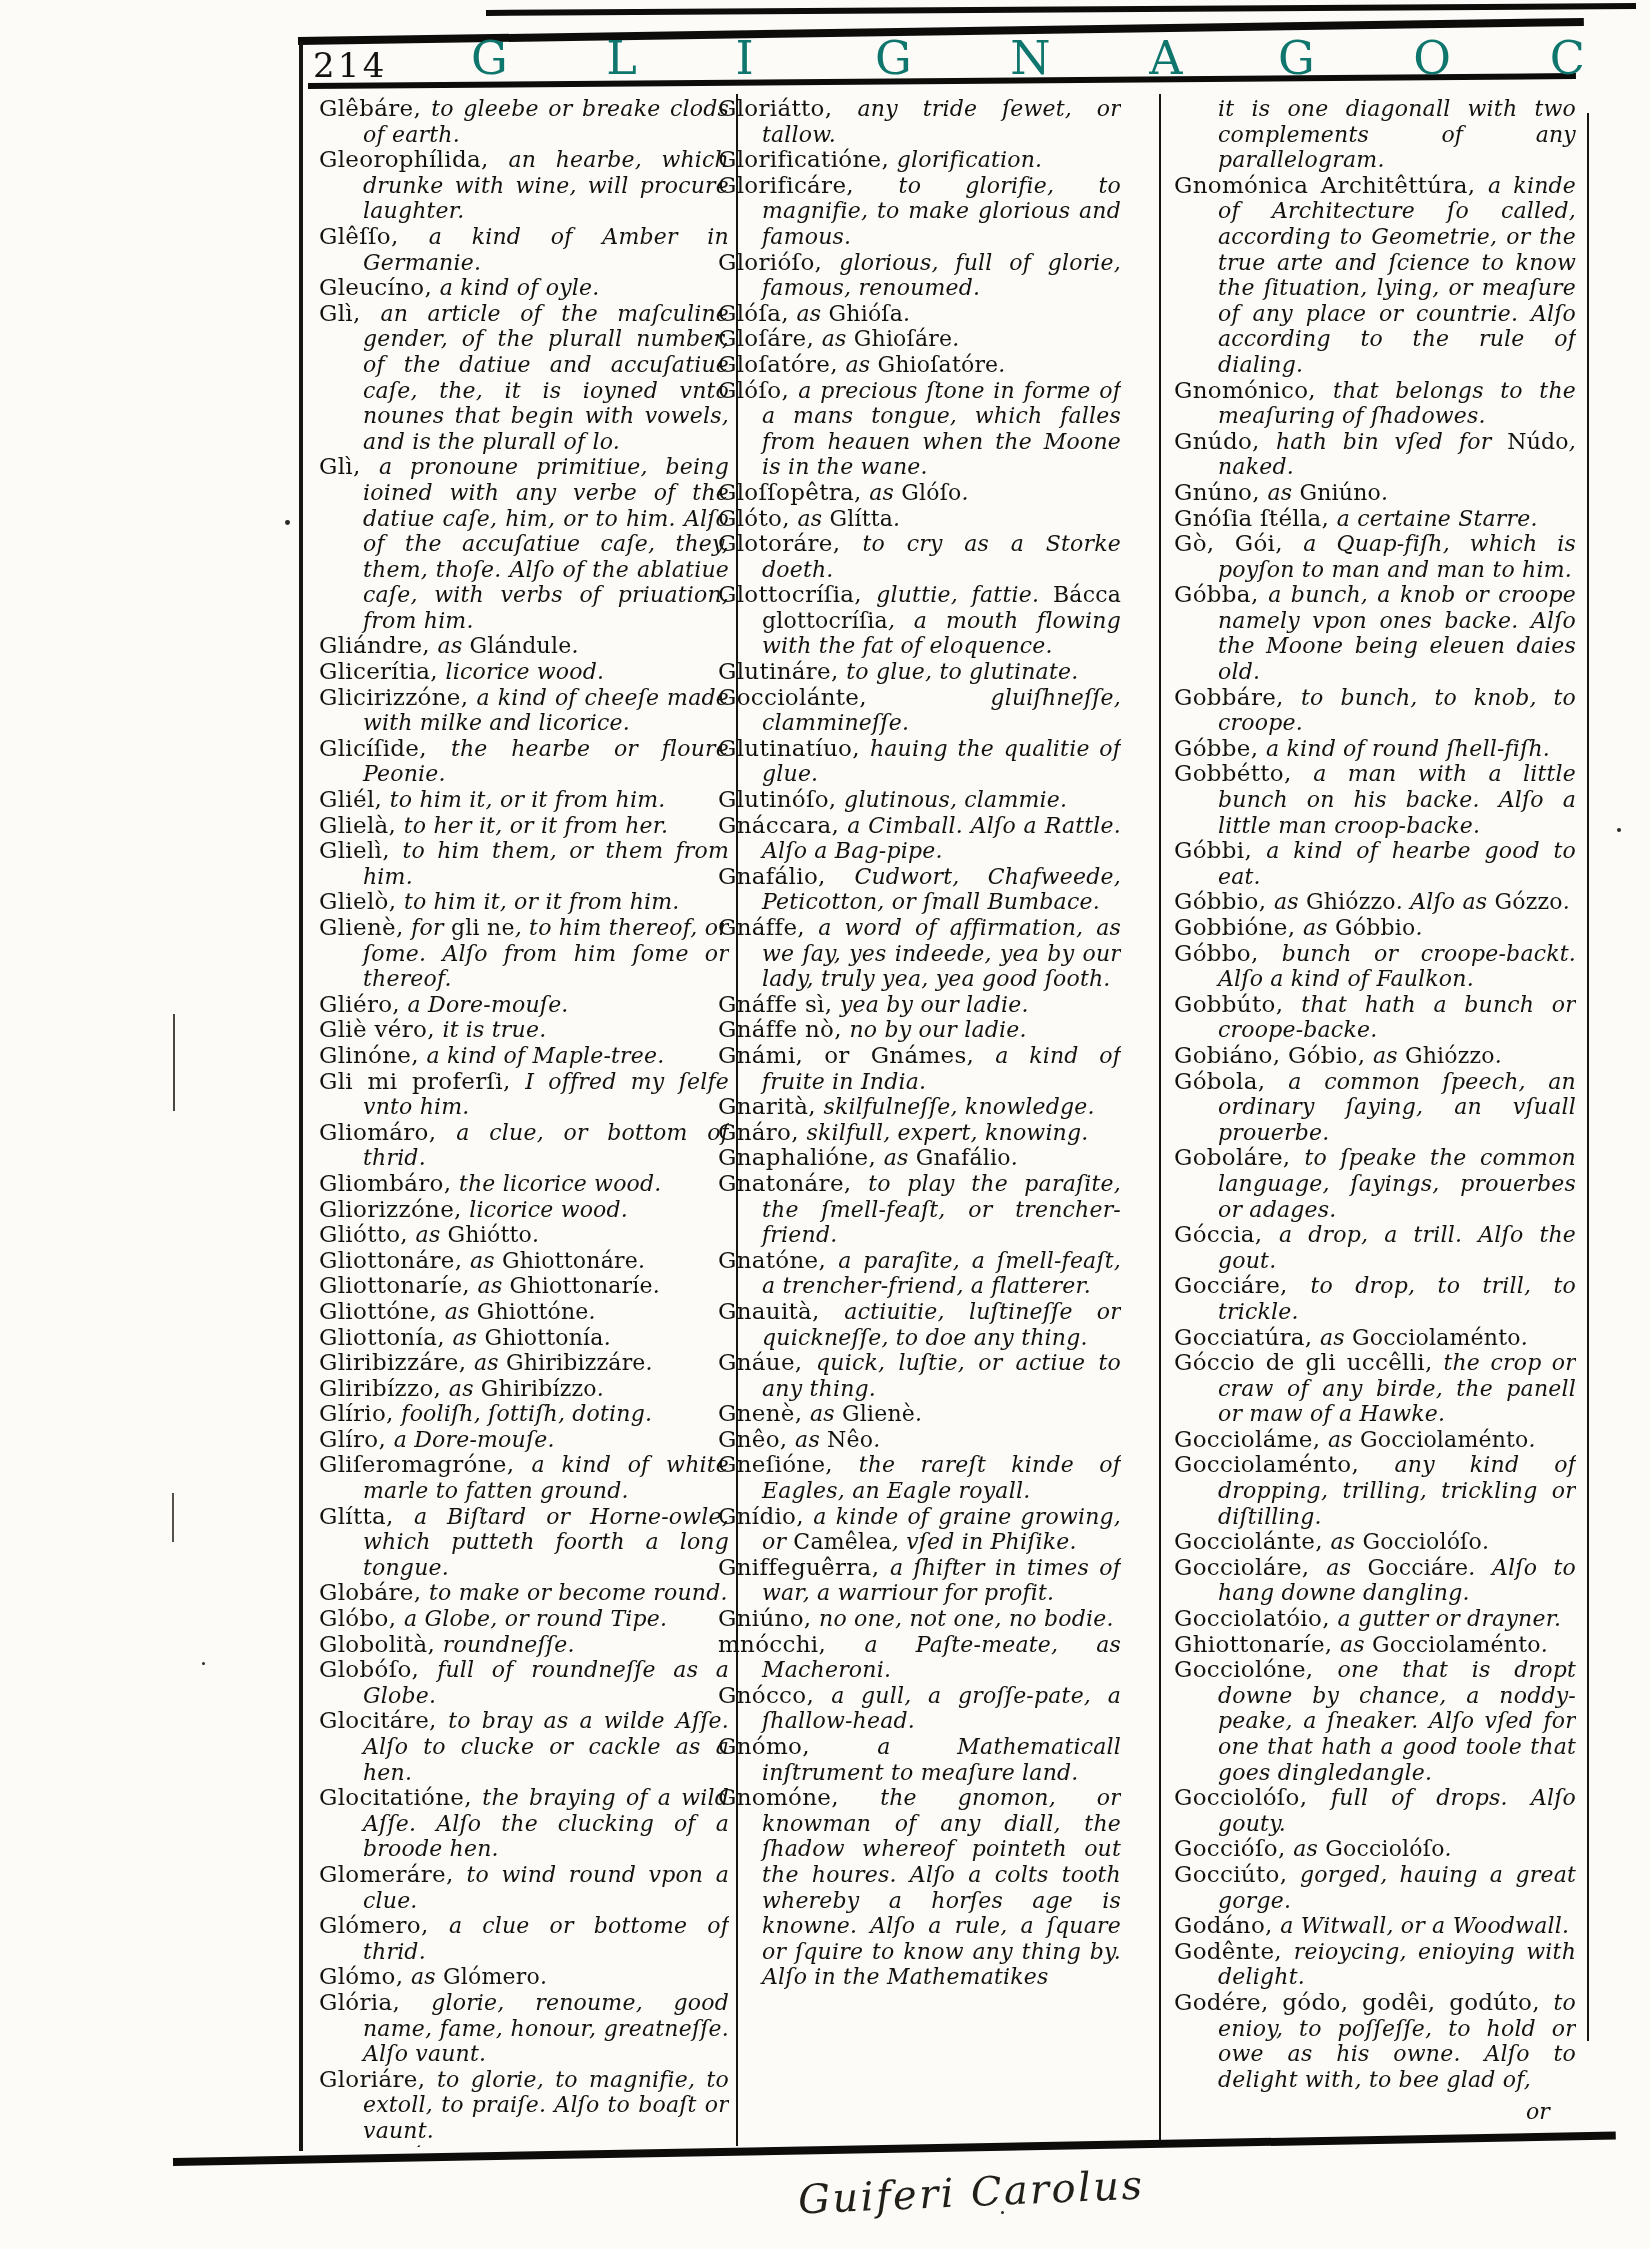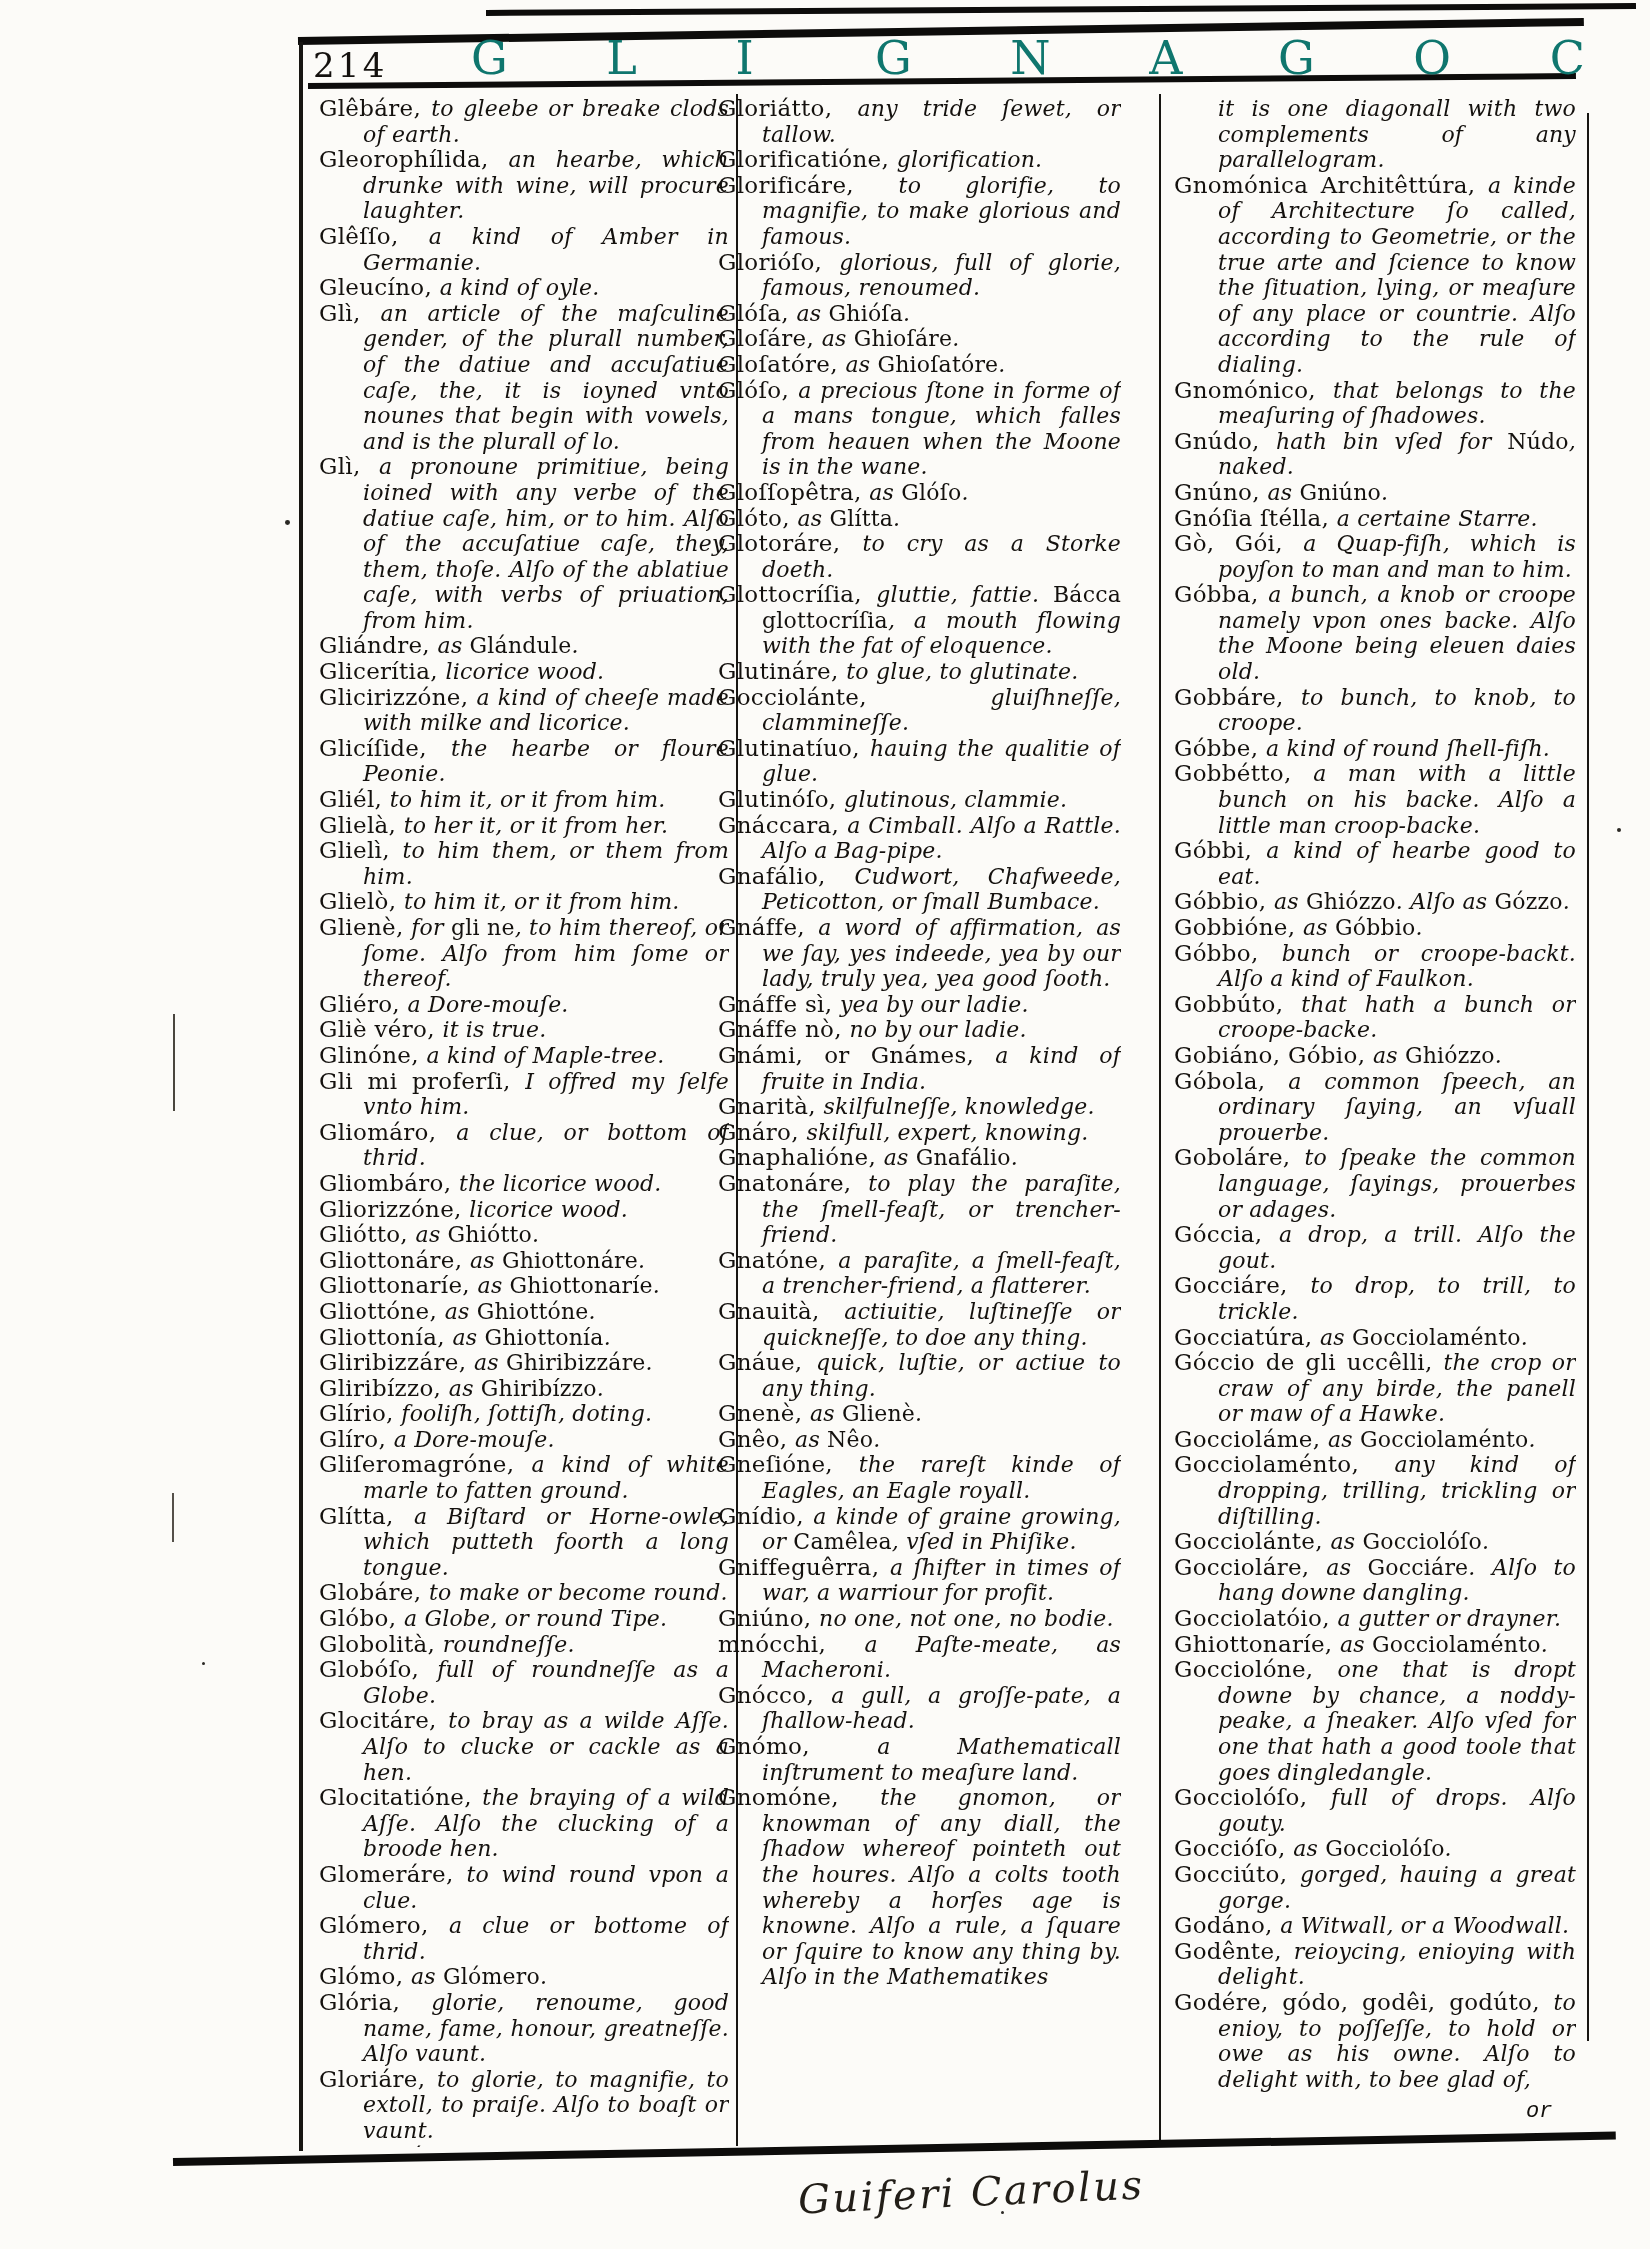--- a/index.html
+++ b/index.html
@@ -38,21 +38,21 @@
   }
   .entry.cont{text-indent:0;}
   .entry .head{
     font-style:normal;
     font-size:23px;
     letter-spacing:0.3px;
   }
   .rom{font-style:normal;}
   #catchword{
     position:absolute;left:1526px;top:2099px;
-    font-style:italic;font-size:22px;font-family:Liberation Mono, monospace;
+    font-style:italic;font-size:22px;
   }
   #inscription{
     position:absolute;left:798px;top:2169px;
     font-style:italic;font-size:40px;letter-spacing:2.4px;
     transform:rotate(-2.5deg);
     color:#221e18;
     font-family:"DejaVu Serif",serif;
   }
   .speck{position:absolute;background:#2a2824;border-radius:50%;}
 </style>

